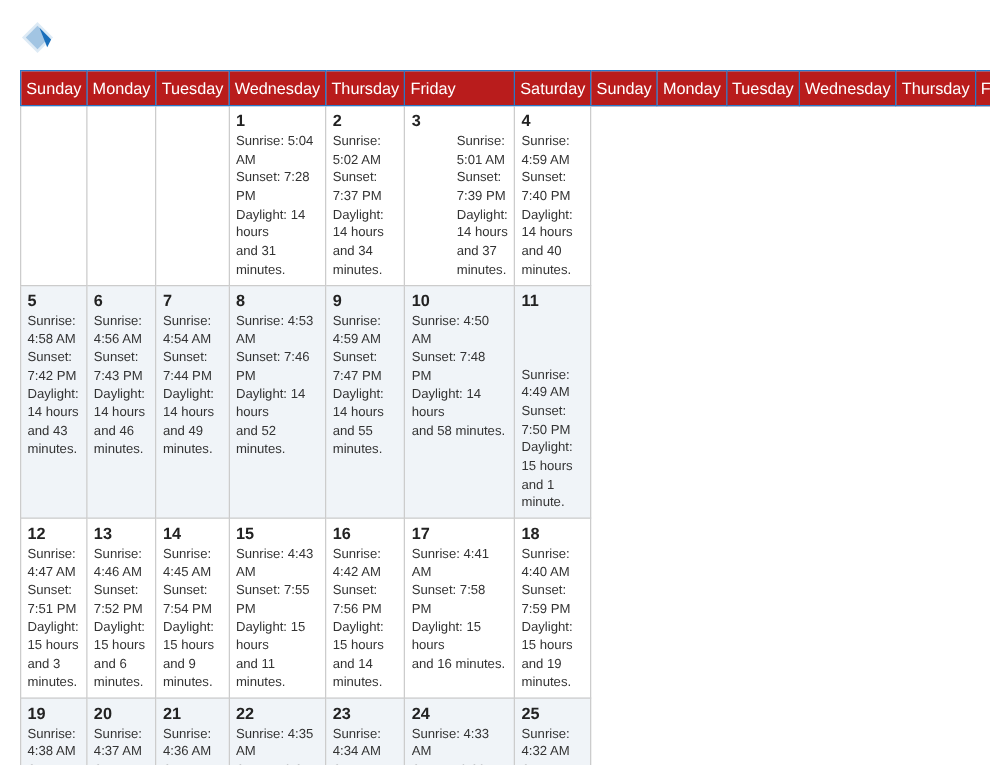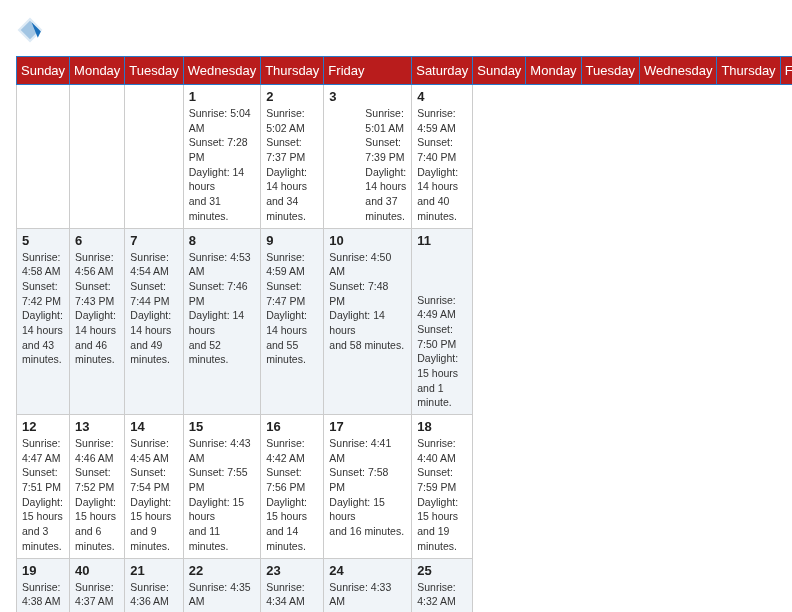--- a/index.html
+++ b/index.html
@@ -268,21 +268,21 @@
       </tr>
       <tr>
         <td>
           <span class="day-num">19</span>
           <div class="day-info" style="white-space: pre-line;">Sunrise: 4:38 AM
 Sunset: 8:00 PM
 Daylight: 15 hours
 and 21 minutes.</div>
         </td>
         <td>
-          <span class="day-num">40</span>
+          <span class="day-num">20</span>
           <div class="day-info" style="white-space: pre-line;">Sunrise: 4:37 AM
 Sunset: 8:01 PM
 Daylight: 15 hours
 and 24 minutes.</div>
         </td>
         <td>
           <span class="day-num">21</span>
           <div class="day-info" style="white-space: pre-line;">Sunrise: 4:36 AM
 Sunset: 8:03 PM
 Daylight: 15 hours

